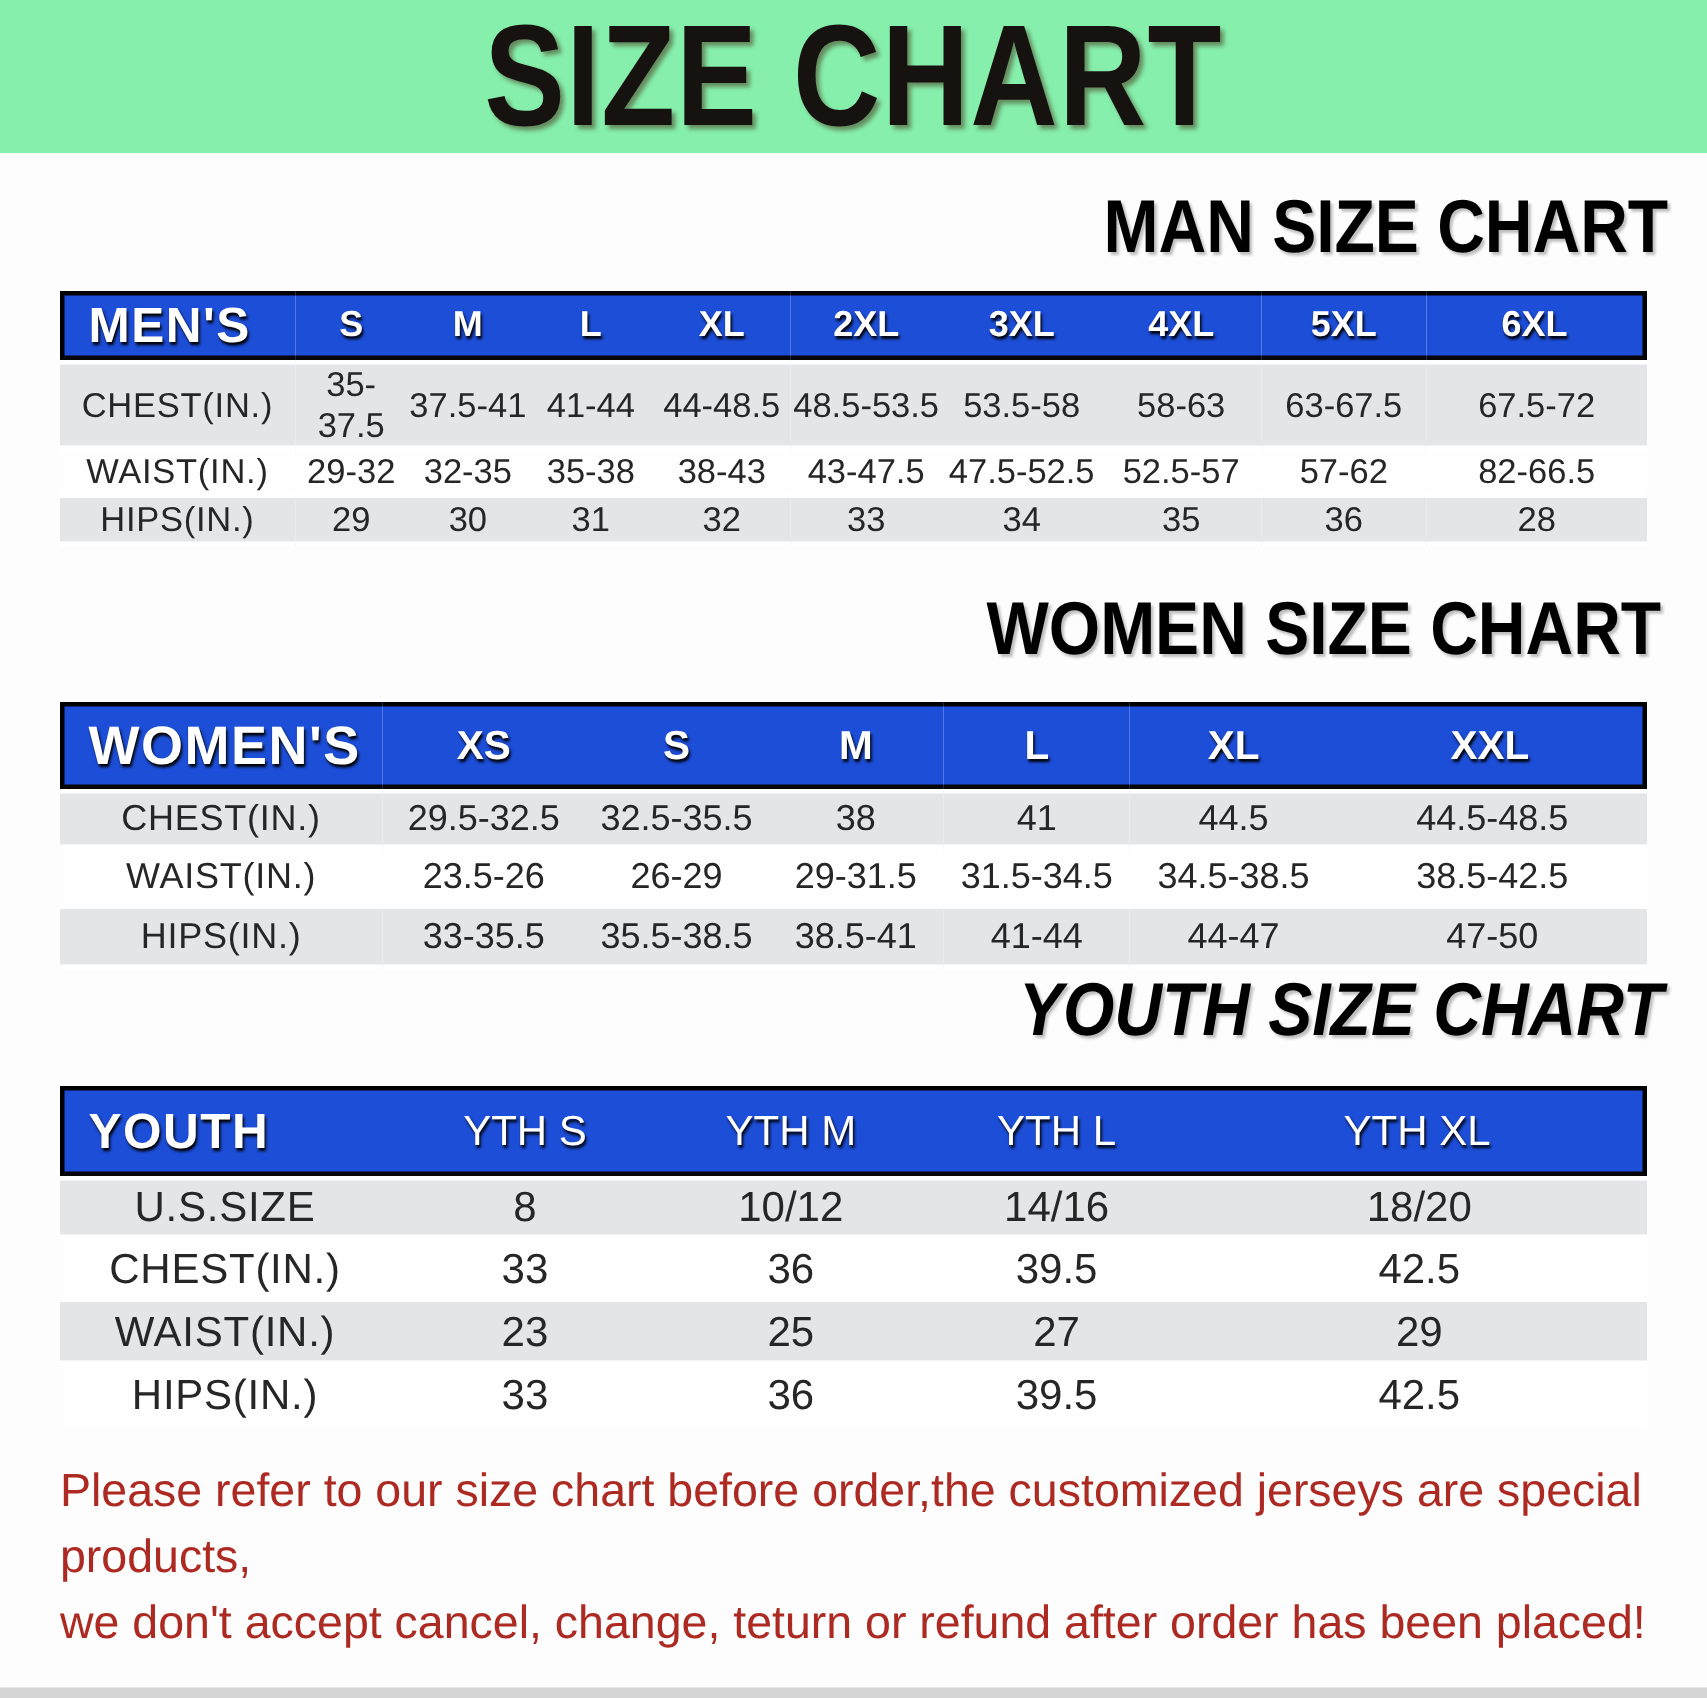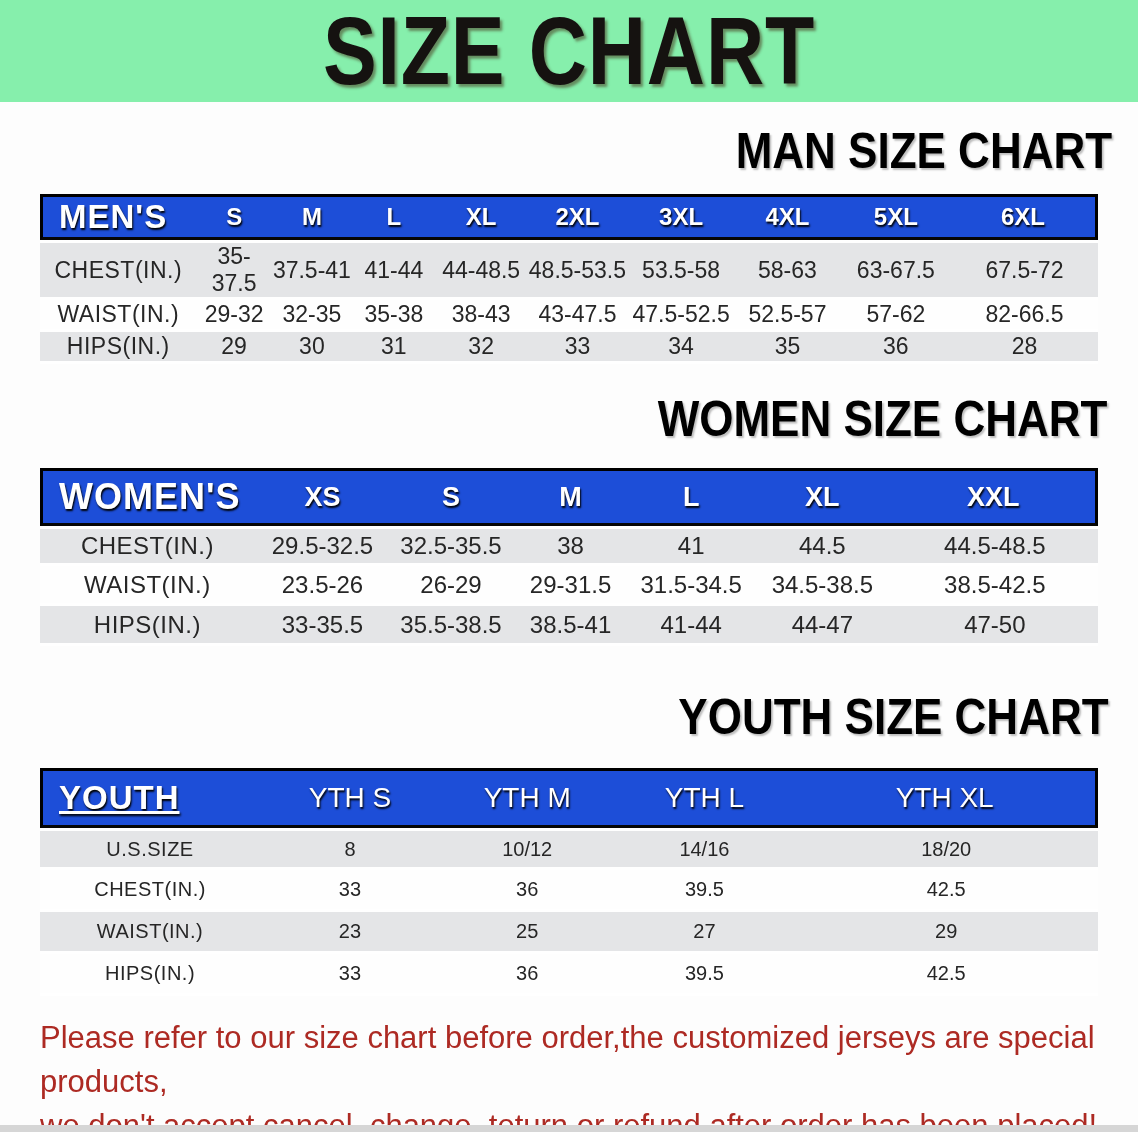--- a/index.html
+++ b/index.html
@@ -47,21 +47,21 @@
   }
   .section-heading .squeeze {
     display: inline-block;
     transform: scaleX(0.88);
     transform-origin: center;
     white-space: nowrap;
     text-shadow: 2px 2px 2px rgba(0,0,0,0.25);
   }
   #section-men   .section-heading { margin-top: 22px; margin-bottom: 16px; }
   #section-women .section-heading { margin-top: 28px; margin-bottom: 22px; }
-  #section-youth .section-heading { margin-top: 44px; margin-bottom: 24px; }
+  #section-youth .section-heading { margin-bottom: 24px; font-style: italic; }
 
   
   table.size-table {
     width: 1058px;
     margin: 0 auto;
     border-collapse: separate;
     border-spacing: 0;
     table-layout: fixed;
   }
   table.size-table thead th {
@@ -101,23 +101,23 @@
   .men tbody td { height: 32px; font-size: 23px; }
 
   
   .women thead th { height: 58px; }
   .women th.corner { font-size: 36px; }
   .women th.size { font-size: 27px; font-weight: bold; }
   .women tbody td { height: 40px; font-size: 24px; }
 
   
   .youth thead th { height: 60px; }
-  .youth th.corner { font-size: 33px; text-decoration: underline; }
+  .youth th.corner { font-size: 33px; }
   .youth th.size { font-size: 28px; font-weight: normal; }
-  .youth tbody td { height: 42px; font-size: 20px; }
+  .youth tbody td { height: 42px; font-size: 28px; }
 
   
   .disclaimer {
     margin: 20px 36px 0 40px;
     color: #AD2A23;
     font-size: 31px;
     line-height: 44px;
     letter-spacing: 0;
   }
 

